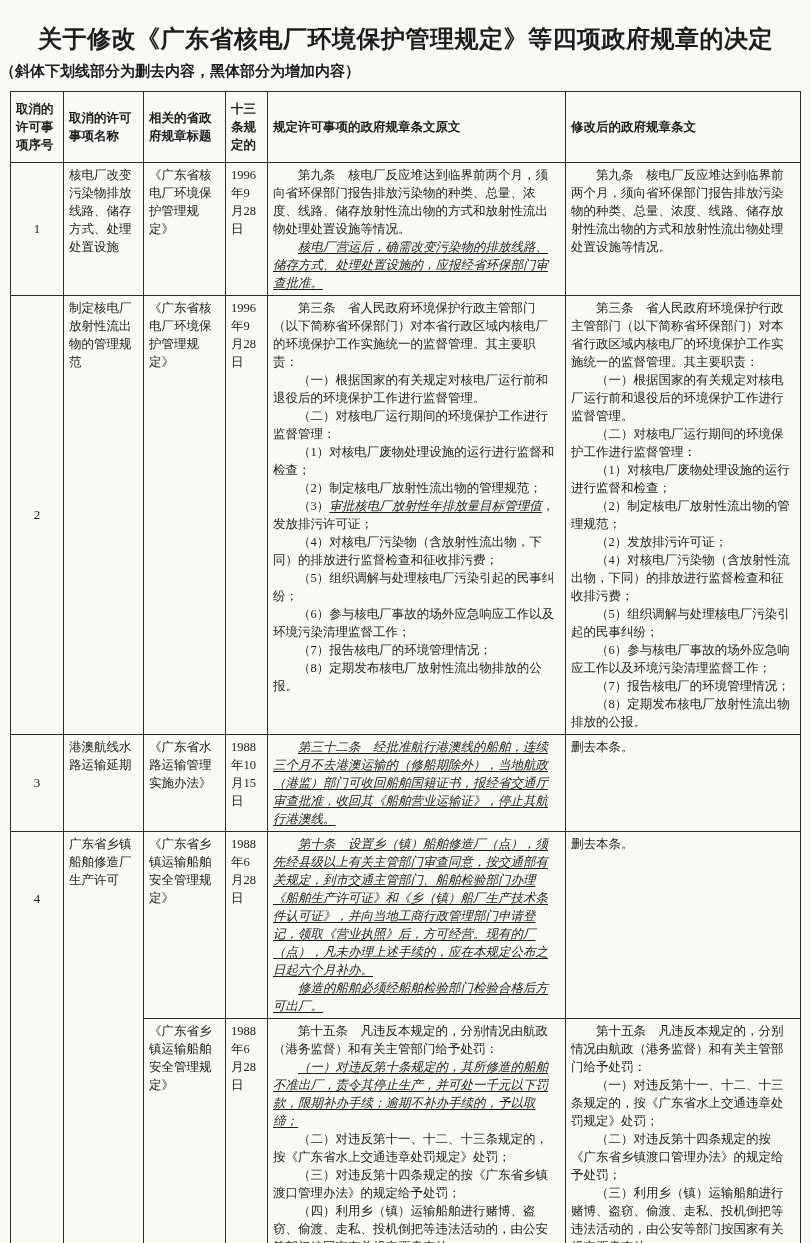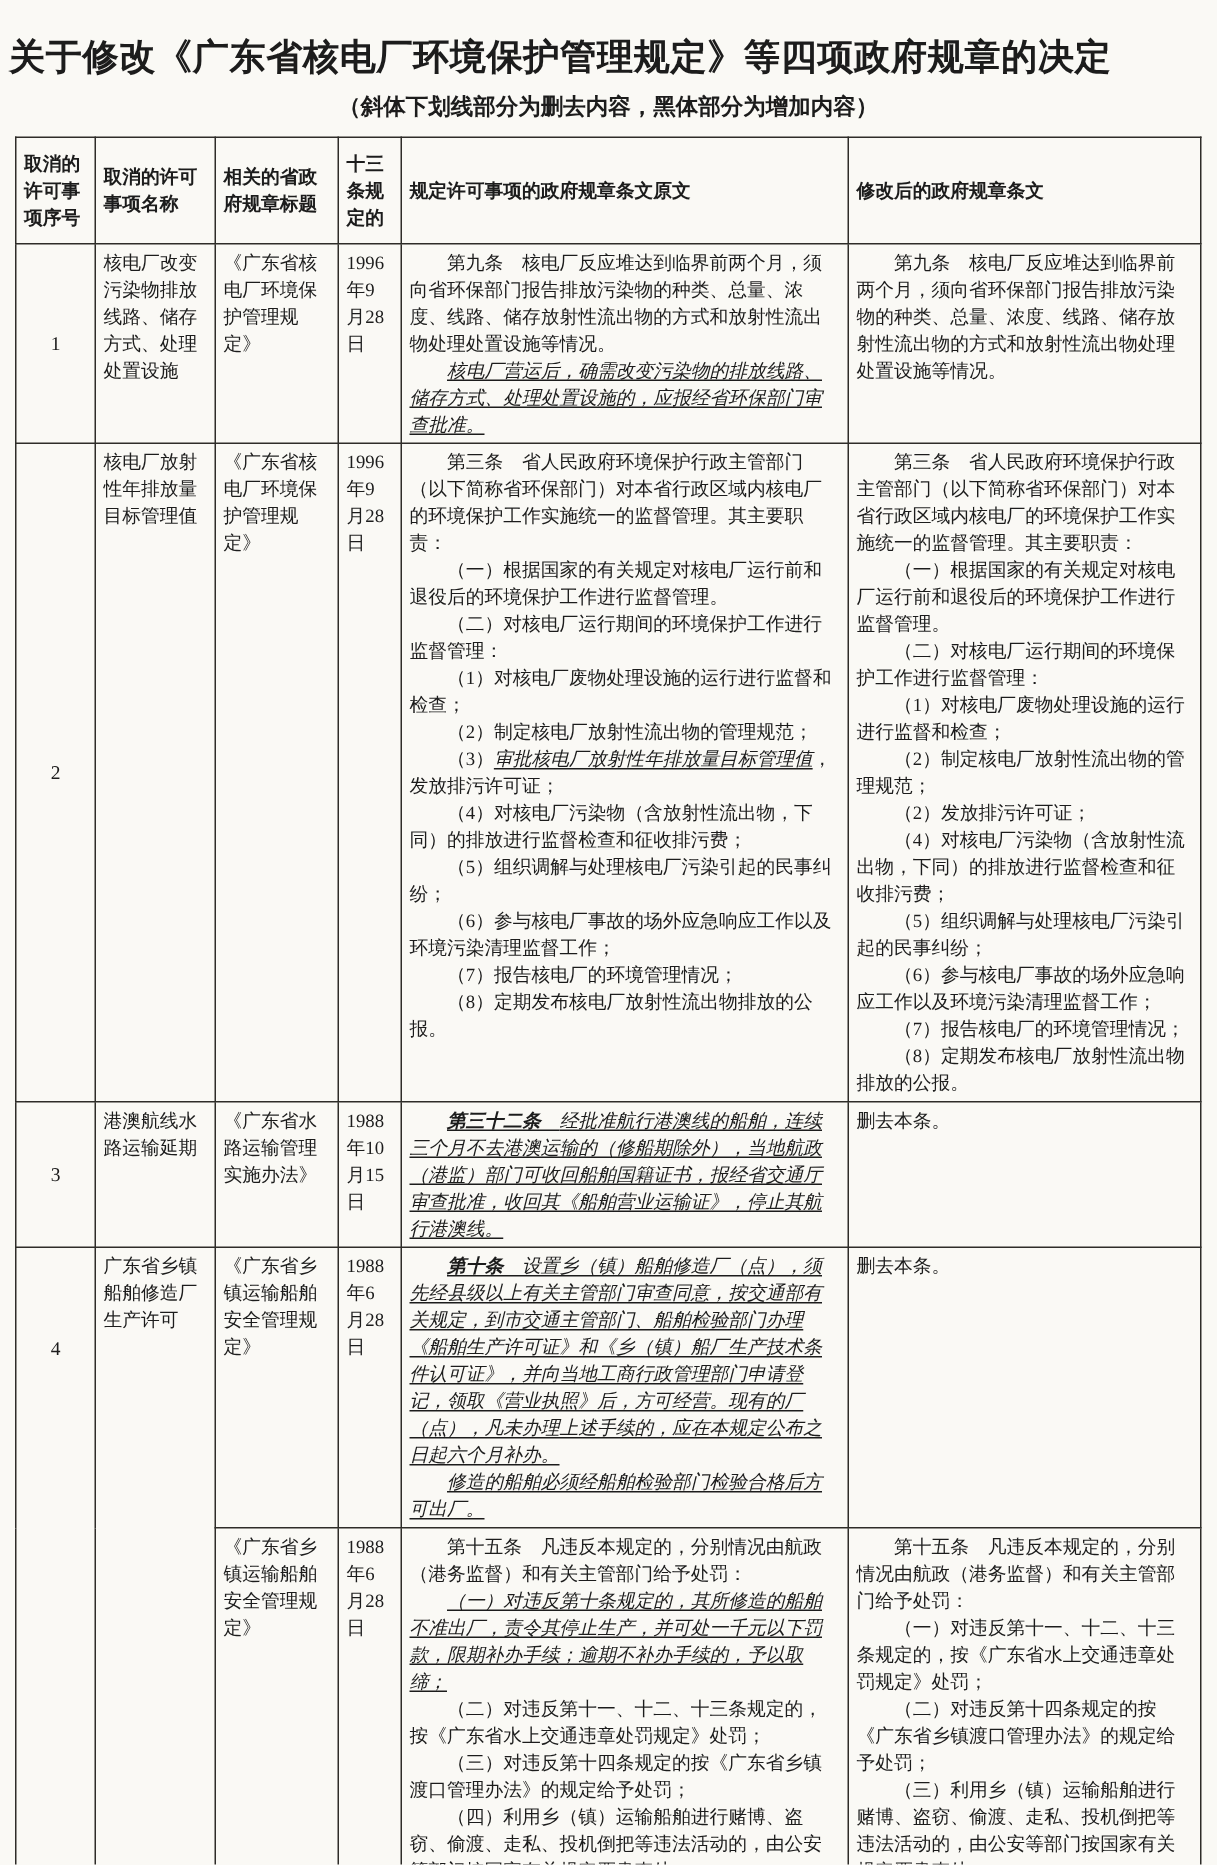--- a/index.html
+++ b/index.html
@@ -7,28 +7,28 @@
     padding: 0;
     width: 811px;
     height: 1243px;
     overflow: hidden;
     background: #faf9f5;
     color: #1c1c1c;
     font-family: "Liberation Serif", "DejaVu Serif", serif;
   }
   .page { width: 811px; }
   .title {
+    text-align: center;
     font-size: 24px;
     font-weight: bold;
     margin: 24px 6px 8px 6px;
     letter-spacing: 0.5px;
     line-height: 1.25;
   }
   .subtitle {
-    text-align: center;
     font-size: 15px;
     font-weight: bold;
     margin: 0 0 10px 0;
   }
   table.reg-table {
     border-collapse: collapse;
     table-layout: fixed;
     width: 790px;
     margin-left: 10px;
     background: transparent;
@@ -62,21 +62,21 @@
   .para { text-indent: 2em; }
   .para.no-indent { text-indent: 0; }
   .s-n { font-style: normal; }
   .s-d {
     font-style: italic;
     text-decoration: underline;
     text-underline-offset: 2px;
   }
   .s-db {
     font-style: italic;
-    font-weight: bold;
+    font-weight: normal;
     text-decoration: underline;
     text-underline-offset: 2px;
   }
   .s-b { font-weight: normal; }
 </style>
 </head>
 <body>
 
 <div class="page">
   <h1 class="title">关于修改《广东省核电厂环境保护管理规定》等四项政府规章的决定</h1>
@@ -110,21 +110,21 @@
           <td class="cell-original">
             <div class="para"><span class="s-n">第九条　核电厂反应堆达到临界前两个月，须向省环保部门报告排放污染物的种类、总量、浓度、线路、储存放射性流出物的方式和放射性流出物处理处置设施等情况。</span></div>
             <div class="para"><span class="s-d">核电厂营运后，确需改变污染物的排放线路、储存方式、处理处置设施的，应报经省环保部门审查批准。</span></div>
           </td>
           <td class="cell-modified">
             <div class="para"><span class="s-n">第九条　核电厂反应堆达到临界前两个月，须向省环保部门报告排放污染物的种类、总量、浓度、线路、储存放射性流出物的方式和放射性流出物处理处置设施等情况。</span></div>
           </td>
         </tr>
         <tr>
           <td class="cell-index">2</td>
-          <td class="cell-name">核电厂放射性年排放量目标管理值</td>
+          <td class="cell-name">制定核电厂放射性流出物的管理规范</td>
           <td class="cell-reg">《广东省核电厂环境保护管理规定》</td>
           <td class="cell-date">1996年9月28日</td>
           <td class="cell-original">
             <div class="para"><span class="s-n">第三条　省人民政府环境保护行政主管部门（以下简称省环保部门）对本省行政区域内核电厂的环境保护工作实施统一的监督管理。其主要职责：</span></div>
             <div class="para"><span class="s-n">（一）根据国家的有关规定对核电厂运行前和退役后的环境保护工作进行监督管理。</span></div>
             <div class="para"><span class="s-n">（二）对核电厂运行期间的环境保护工作进行监督管理：</span></div>
             <div class="para"><span class="s-n">（1）对核电厂废物处理设施的运行进行监督和检查；</span></div>
             <div class="para"><span class="s-n">（2）制定核电厂放射性流出物的管理规范；</span></div>
             <div class="para"><span class="s-n">（3）</span><span class="s-d">审批核电厂放射性年排放量目标管理值</span><span class="s-n">，发放排污许可证；</span></div>
             <div class="para"><span class="s-n">（4）对核电厂污染物（含放射性流出物，下同）的排放进行监督检查和征收排污费；</span></div>

